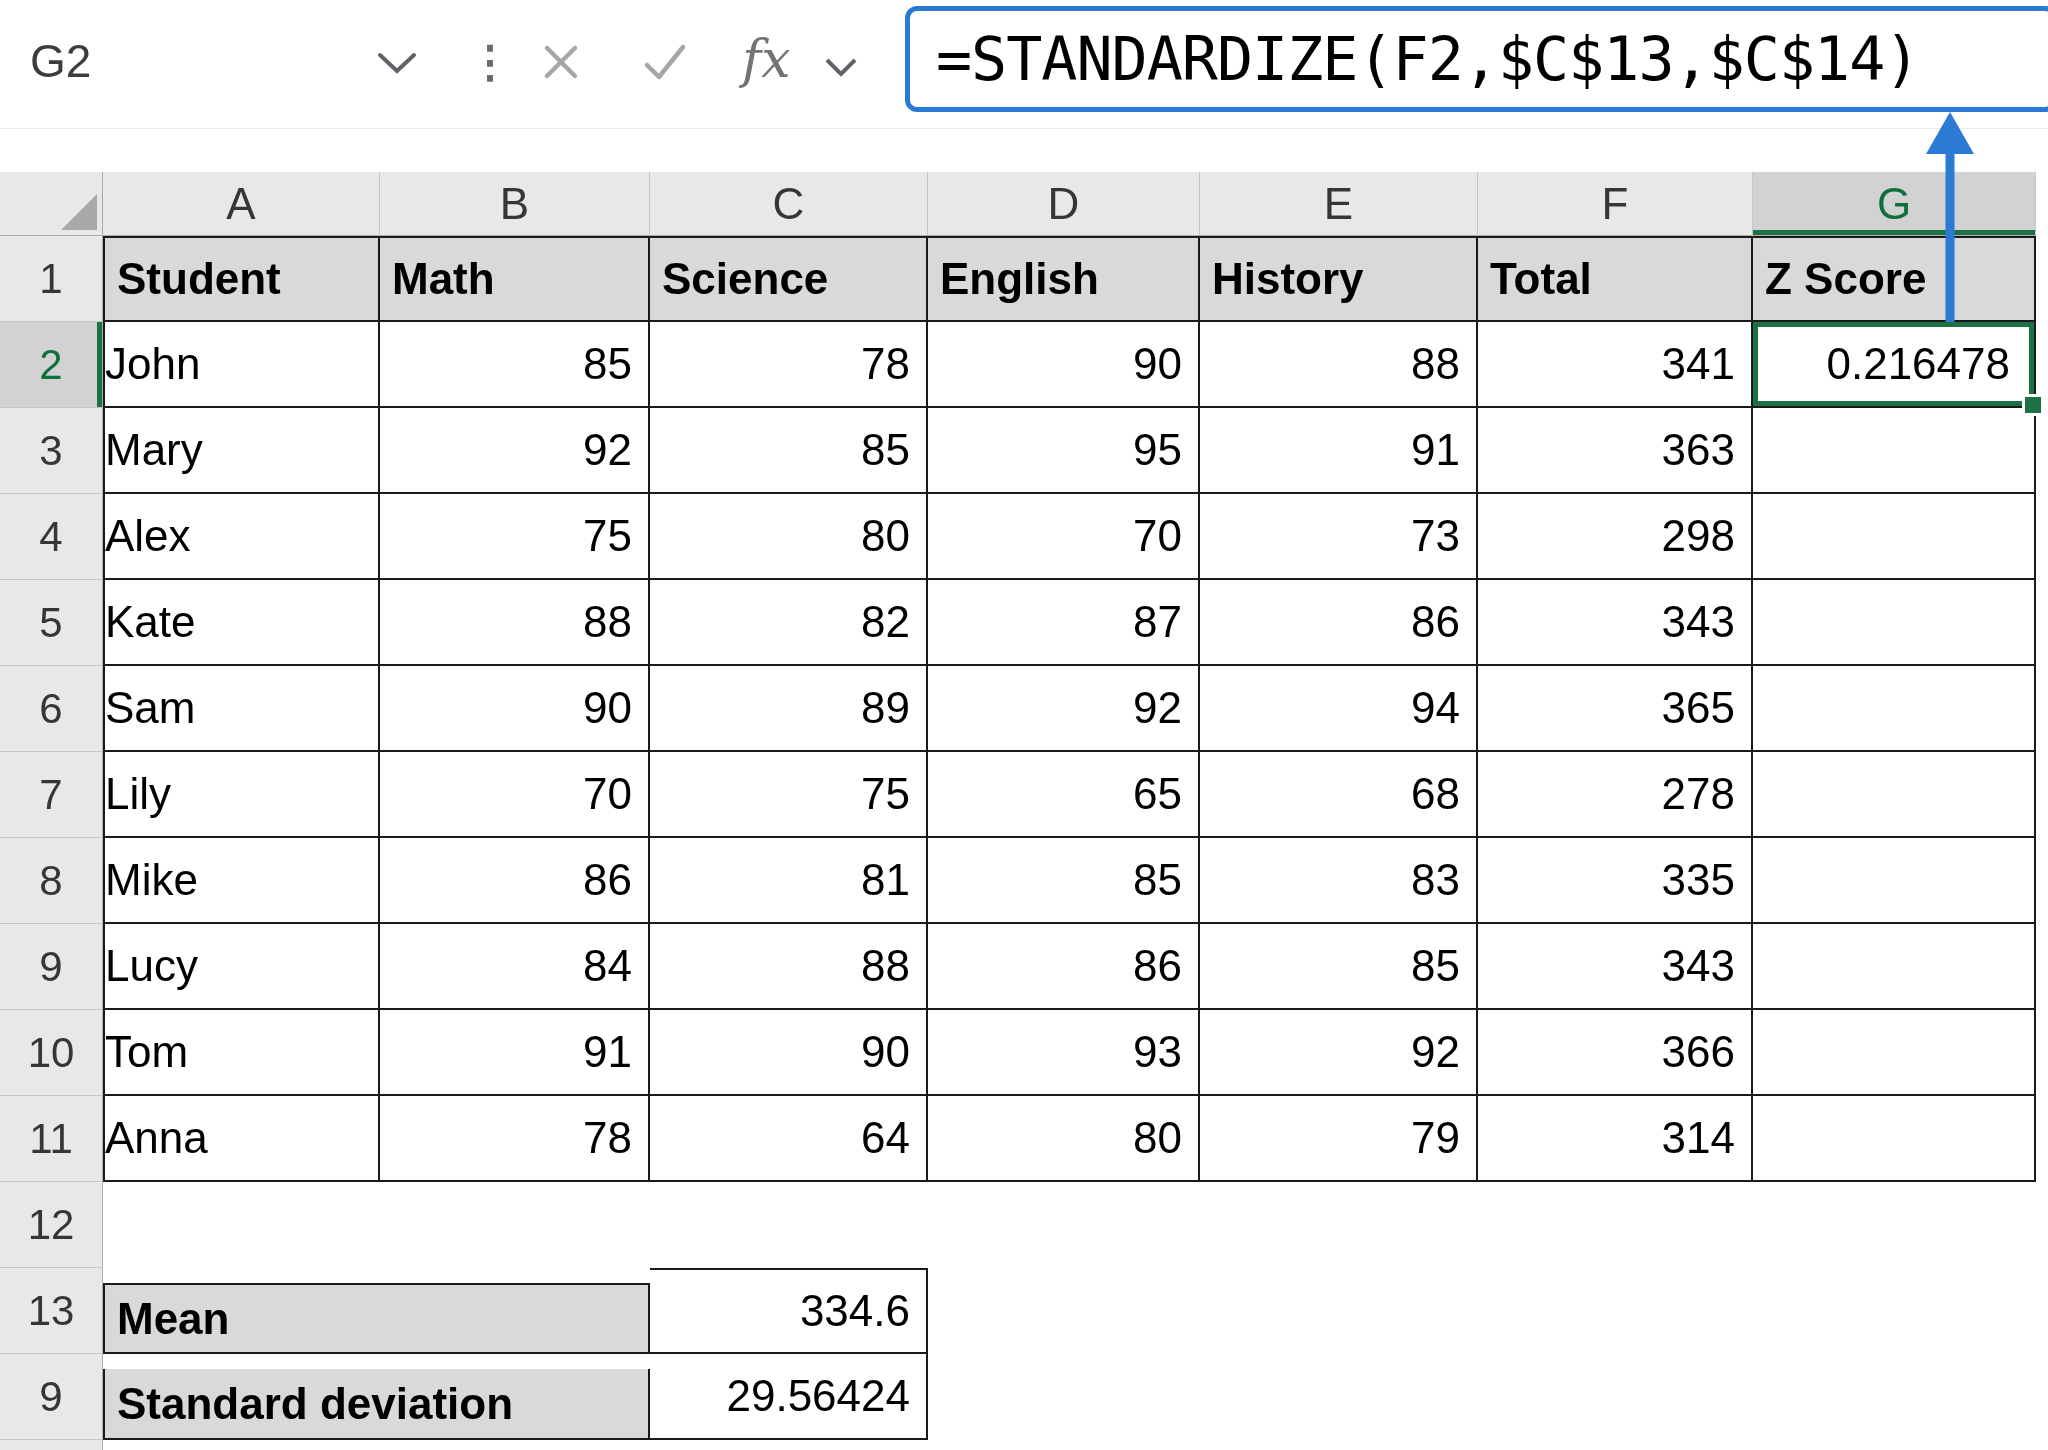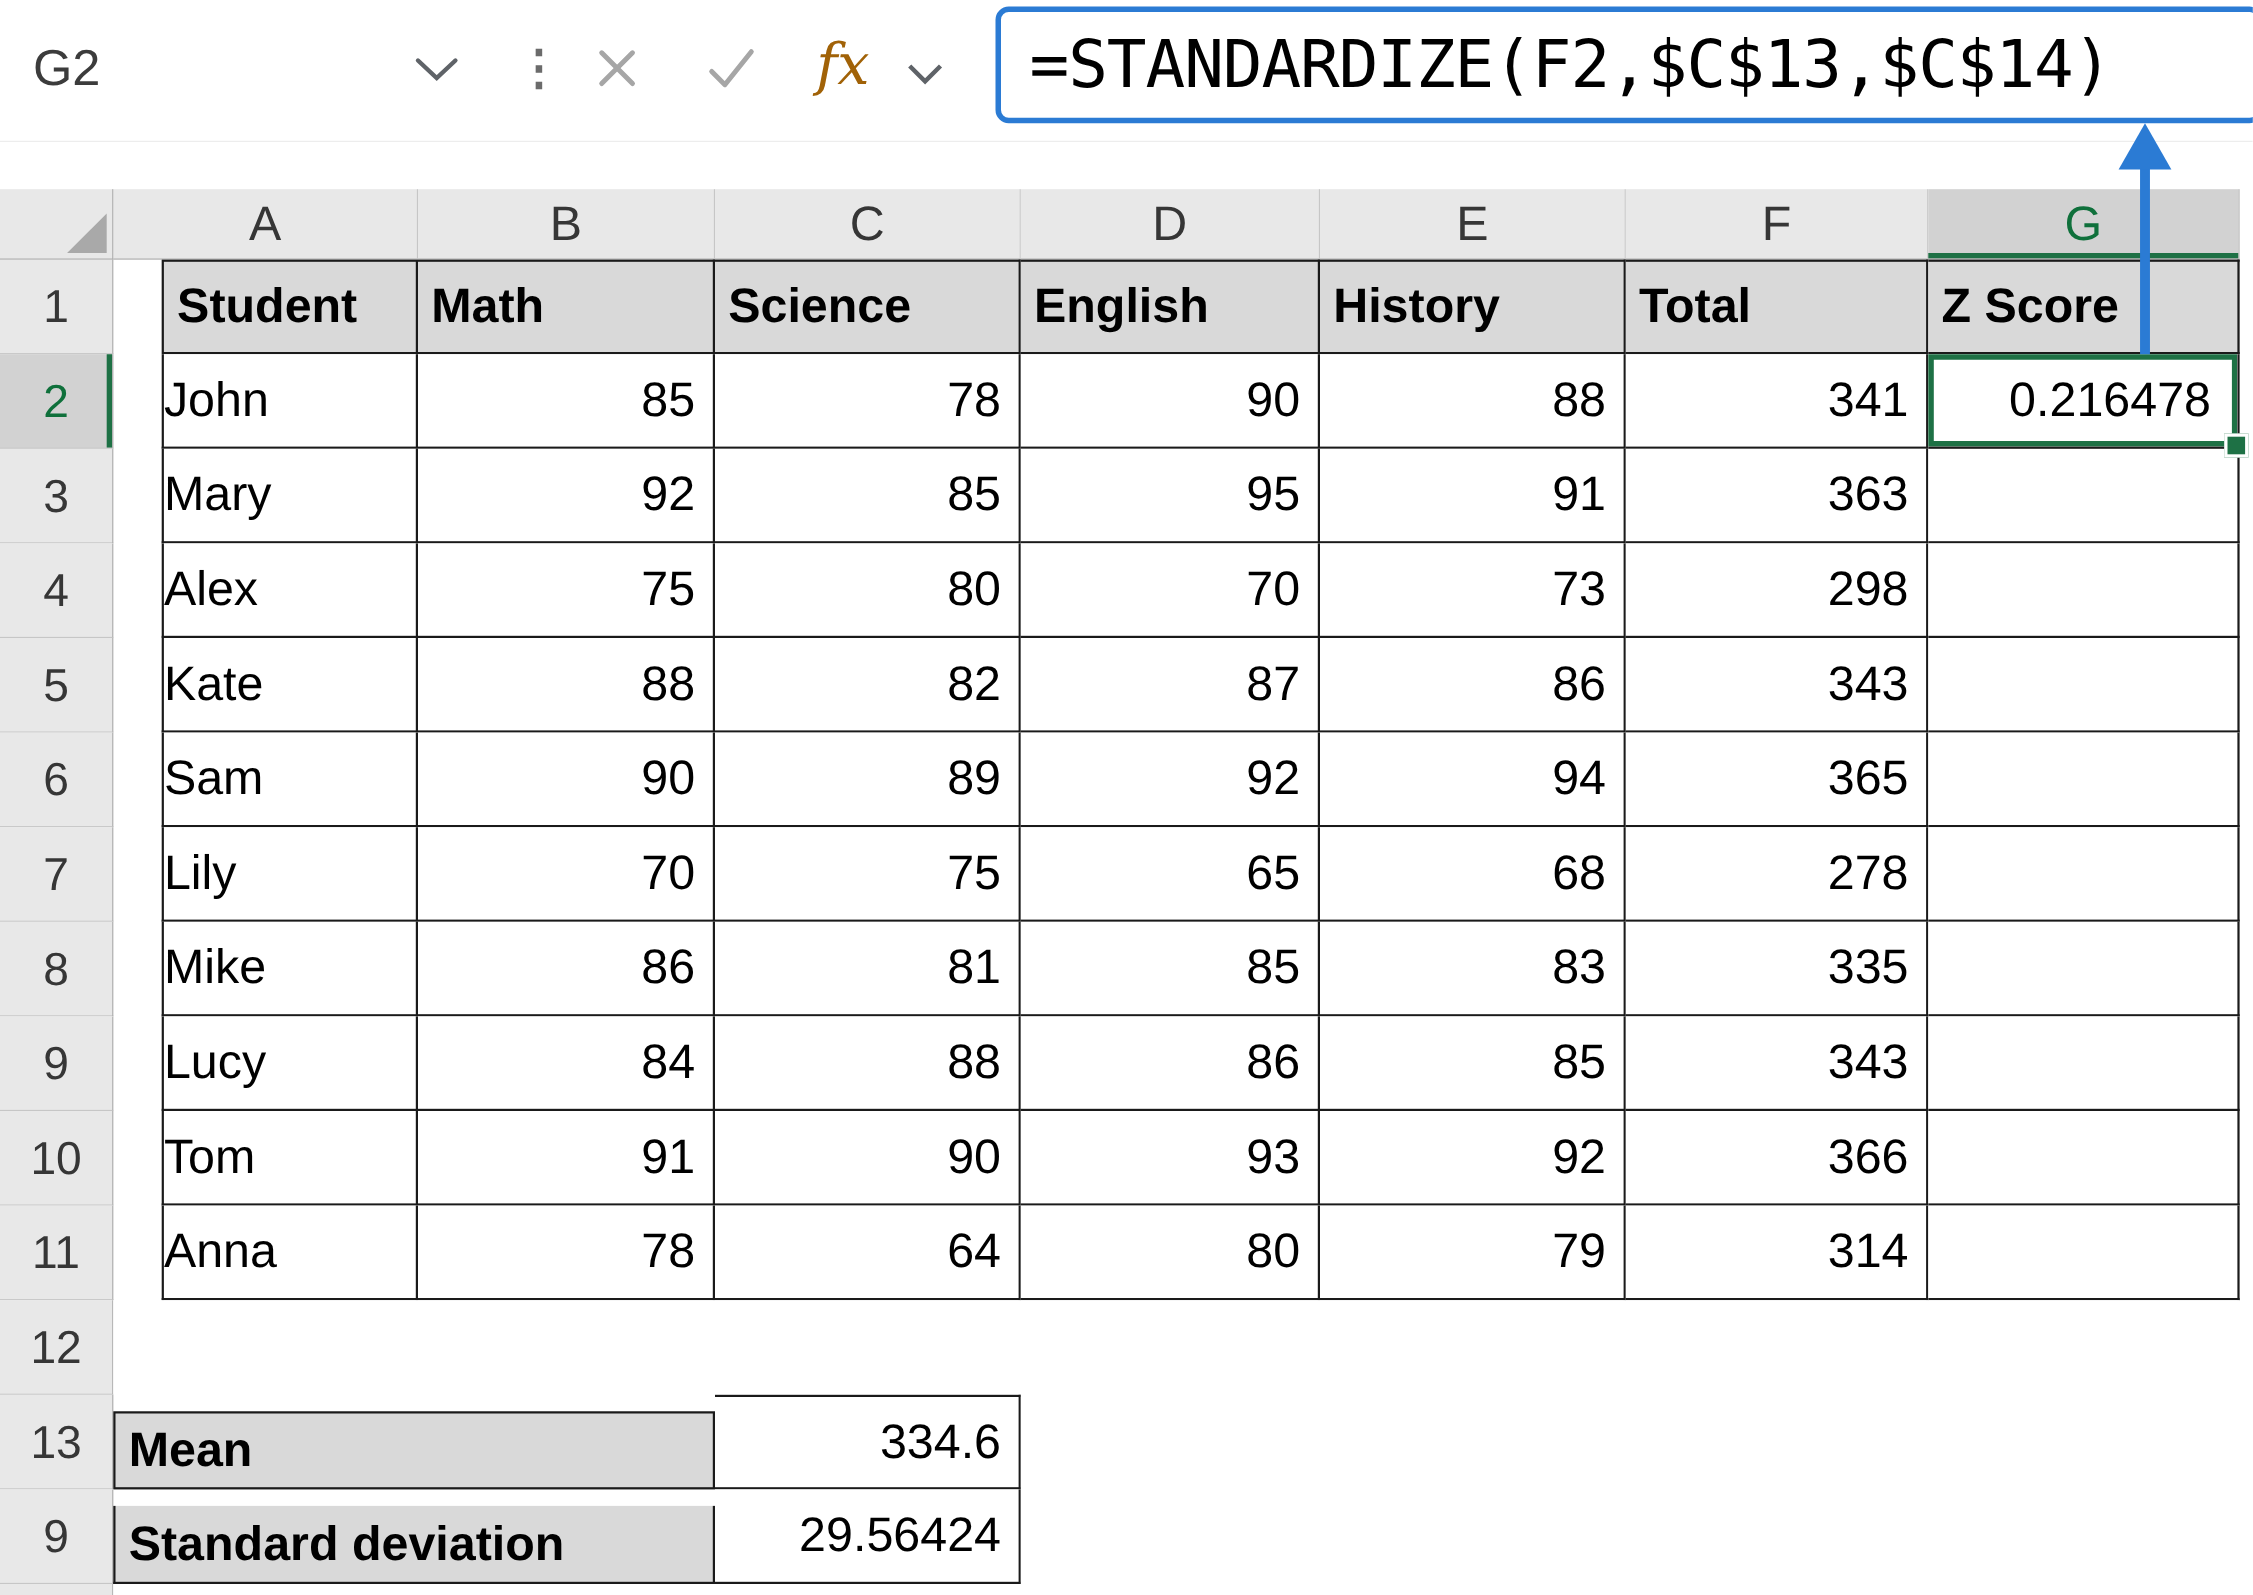--- a/index.html
+++ b/index.html
@@ -9,21 +9,21 @@
   }
 
   
   .topbar{position:absolute;left:0;top:0;width:2048px;height:128px;background:#fff;border-bottom:1px solid #ececec;}
   .topbar .abs{position:absolute;}
   .nb-text{left:30px;top:0;height:122px;display:flex;align-items:center;font-size:46px;color:#3c3c3c;}
   .nb-chev{left:376px;top:50px;}
   .dots{left:468px;top:0;height:122px;display:flex;align-items:center;font-size:44px;font-weight:700;color:#6b6b6b;}
   .icon-x{left:538px;top:39px;}
   .icon-check{left:640px;top:39px;}
-  .fx{left:742px;top:0;height:118px;display:flex;align-items:center;font-family:"DejaVu Serif",serif;font-style:italic;font-size:52px;color:#a16207;}
+  .fx{left:742px;top:0;height:118px;display:flex;align-items:center;font-family:"DejaVu Serif",serif;font-style:italic;font-size:52px;color:#737373;}
   .fx-chev{left:824px;top:56px;}
   .formula-box{
     left:905px;top:6px;width:1152px;height:106px;box-sizing:border-box;
     border:5px solid #2B7BD4;border-radius:12px;background:#fff;
     display:flex;align-items:center;padding-left:26px;
   }
   .formula-text{font-family:"DejaVu Sans Mono",monospace;font-size:60px;color:#000;white-space:nowrap;letter-spacing:-1px;}
 
   
   .arrow{position:absolute;left:1892px;top:110px;z-index:9;pointer-events:none;}
@@ -45,21 +45,21 @@
   .col-h.sel{background:#D2D2D2;color:#0F703B;box-shadow:inset 0 -5px 0 #1E7145;}
   .row-h.sel{background:#D2D2D2;color:#0F703B;box-shadow:inset -5px 0 0 #1E7145;}
 
   .cell{background:#fff;font-size:44px;color:#000;}
   .cell.th{background:#D9D9D9;font-weight:700;padding-left:12px;border-right:2px solid #1a1a1a;border-bottom:2px solid #1a1a1a;}
   .cell.name{border-right:2px solid #1a1a1a;border-bottom:2px solid #1a1a1a;}
   .cell.num{justify-content:flex-end;padding-right:16px;border-right:2px solid #1a1a1a;border-bottom:2px solid #1a1a1a;}
   .cell.stat-label{grid-column:span 2;background:#D9D9D9;font-weight:700;padding-left:12px;border-right:2px solid #1a1a1a;border-bottom:2px solid #1a1a1a;border-left:2px solid #1a1a1a;margin-top:15px;}
   .cell.stat-value{justify-content:flex-end;padding-right:16px;border-right:2px solid #1a1a1a;border-bottom:2px solid #1a1a1a;}
   .bt{border-top:2px solid #1a1a1a !important;}
-  .bl{border-left:2px solid #1a1a1a !important;margin-left:44px;}
+  .bl{border-left:2px solid #1a1a1a !important;}
   .cell.blank{background:#fff;}
   .cell.active{position:relative;box-shadow:inset 0 0 0 5px #1E7145;overflow:visible;padding-right:24px;}
   .fill-handle{position:absolute;right:-10px;bottom:-10px;width:16px;height:16px;background:#1E7145;border:3px solid #fff;z-index:4;}
 </style>
 </head>
 <body>
 
 <div class="topbar">
   <span class="abs nb-text">G2</span>
   <span class="abs nb-chev">

